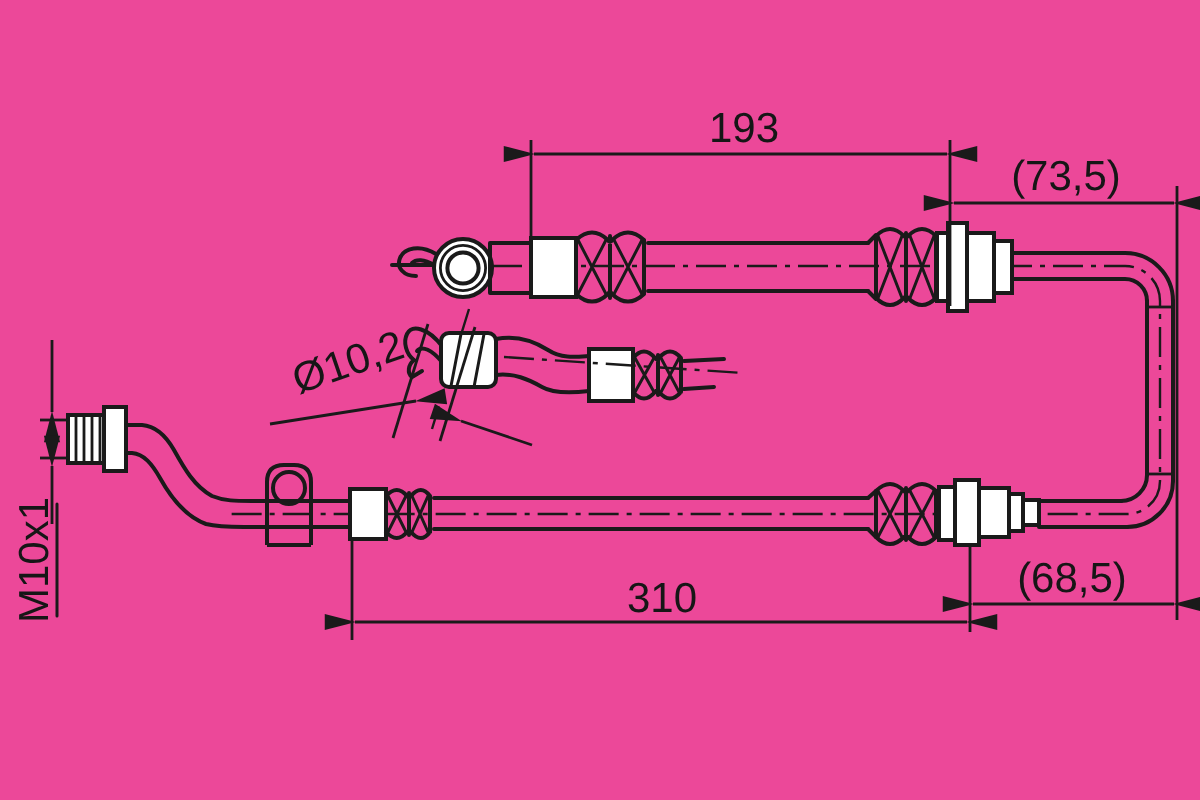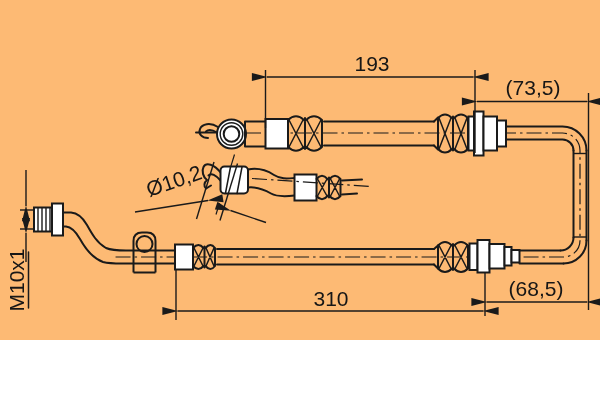--- a/index.html
+++ b/index.html
@@ -1,17 +1,17 @@
 <!DOCTYPE html>
 <html><head>
 <meta charset="utf-8">
 <style>
   html,body{margin:0;padding:0;background:#ffffff;}
   .canvas{
-    width:600px;height:340px;background:#fdba74;position:relative;overflow:hidden;
+    width:600px;height:400px;background:#ec4899;position:relative;overflow:hidden;
     font-family:"Liberation Sans", sans-serif;
   }
   svg{display:block;}
   .ln{stroke:#1a1a1a;fill:none;stroke-width:2;stroke-linecap:round;}
   .lnthin{stroke:#1a1a1a;fill:none;stroke-width:1.4;stroke-linecap:butt;}
   .lnx{stroke:#1a1a1a;fill:none;stroke-width:1.5;stroke-linecap:round;}
   .dim{stroke:#1a1a1a;fill:none;stroke-width:1.4;}
   .cl{stroke:#1a1a1a;fill:none;stroke-width:1.2;stroke-dasharray:15 4 2.5 4;}
   .whitefill{fill:#ffffff;stroke:#1a1a1a;stroke-width:2;}
   text{font:21px "Liberation Sans", sans-serif;fill:#161616;}

